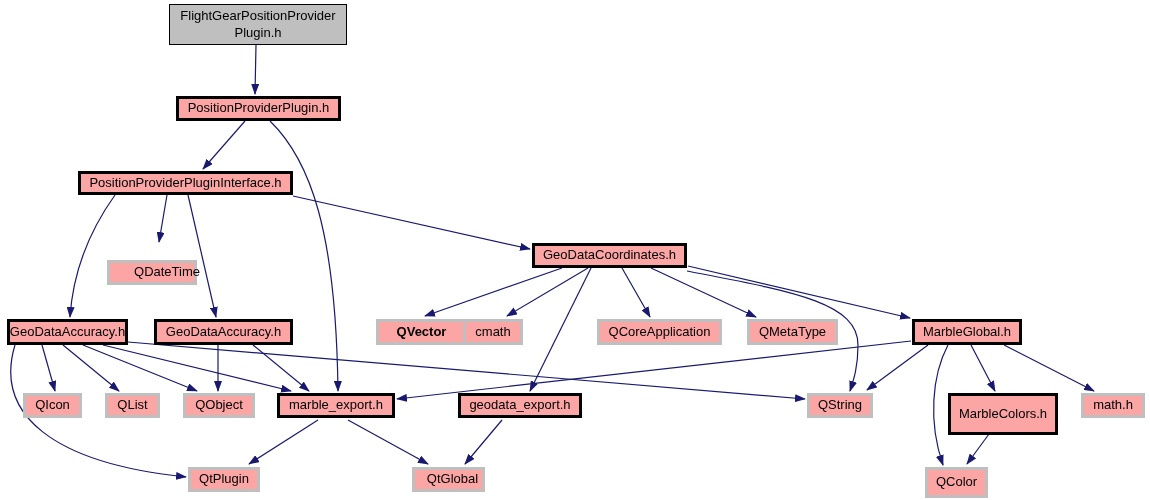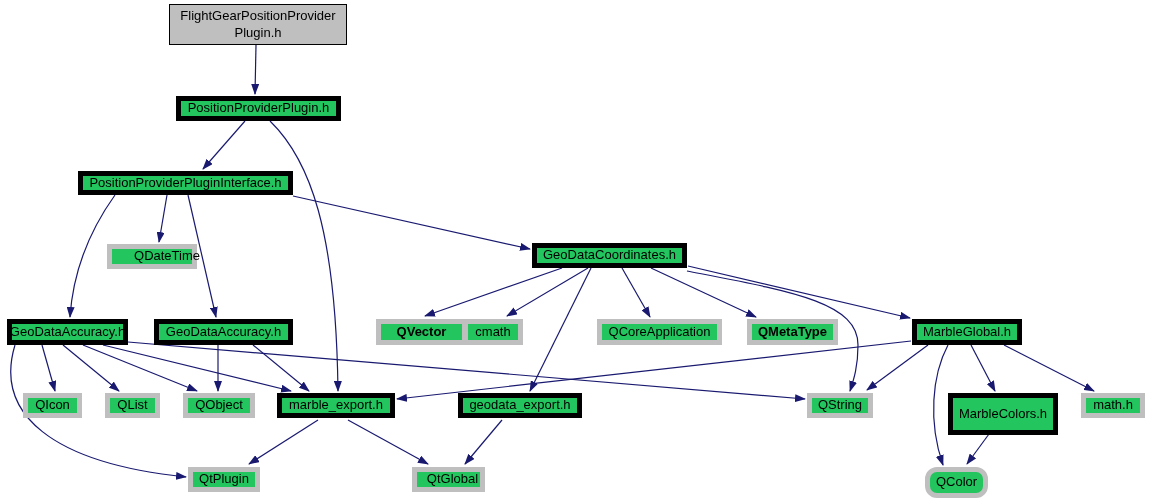--- a/index.html
+++ b/index.html
@@ -25,22 +25,22 @@
   .node {
     position: absolute;
     box-sizing: border-box;
     display: flex;
     align-items: center;
     justify-content: center;
     text-align: center;
     font-size: 13px;
     line-height: 1.3;
     color: #000000;
-    background: #22c55e;
-    border: 5px solid #8b5cf6;
+    background: #fca5a5;
+    border: 3px solid #8b5cf6;
     white-space: pre-line;
     cursor: default;
   }
   .node.file {
     border-color: #000000;
   }
   .node.external {
     border-color: #bfbfbf;
   }
   .node.main {
@@ -95,34 +95,34 @@
         <path class="edge" d="M318,420 L249,464" stroke="#191970" marker-end="url(#arrowhead)"></path>
         <path class="edge" d="M348,420 L428,464" stroke="#191970" marker-end="url(#arrowhead)"></path>
         <path class="edge" d="M502,420 L465,464" stroke="#191970" marker-end="url(#arrowhead)"></path>
       </g>
   </svg>
   <div>
       <div class="node main" style="left: 169px; top: 4px; width: 178px; height: 41px;">FlightGearPositionProvider
 Plugin.h</div>
       <div class="node file" style="left: 176px; top: 96px; width: 165px; height: 25px;">PositionProviderPlugin.h</div>
       <div class="node file" style="left: 78px; top: 171px; width: 215px; height: 24px;">PositionProviderPluginInterface.h</div>
-      <div class="node external" style="left: 107px; top: 244px; width: 90px; height: 25px; padding-left: 30px;">QDateTime</div>
+      <div class="node external" style="left: 107px; top: 260px; width: 90px; height: 25px; padding-left: 30px;">QDateTime</div>
       <div class="node file" style="left: 532px; top: 243px; width: 155px; height: 25px;">GeoDataCoordinates.h</div>
       <div class="node file" style="left: 7px; top: 319px; width: 121px; height: 26px;">GeoDataAccuracy.h</div>
       <div class="node file" style="left: 154px; top: 319px; width: 139px; height: 26px;">GeoDataAccuracy.h</div>
       <div class="node external" style="left: 376px; top: 319px; width: 91px; height: 26px; font-weight: bold;">QVector</div>
       <div class="node external" style="left: 463px; top: 319px; width: 60px; height: 26px;">cmath</div>
       <div class="node external" style="left: 597px; top: 319px; width: 125px; height: 26px;">QCoreApplication</div>
-      <div class="node external" style="left: 747px; top: 319px; width: 91px; height: 26px; font-weight: bold;">QMetaType</div>
+      <div class="node external" style="left: 747px; top: 319px; width: 91px; height: 26px;">QMetaType</div>
       <div class="node file" style="left: 912px; top: 319px; width: 110px; height: 26px;">MarbleGlobal.h</div>
       <div class="node external" style="left: 23px; top: 393px; width: 59px; height: 25px;">QIcon</div>
       <div class="node external" style="left: 105px; top: 393px; width: 55px; height: 25px;">QList</div>
       <div class="node external" style="left: 183px; top: 393px; width: 72px; height: 25px;">QObject</div>
       <div class="node file" style="left: 277px; top: 393px; width: 118px; height: 25px;">marble_export.h</div>
       <div class="node file" style="left: 458px; top: 393px; width: 124px; height: 25px;">geodata_export.h</div>
       <div class="node external" style="left: 807px; top: 393px; width: 66px; height: 25px;">QString</div>
       <div class="node file" style="left: 948px; top: 393px; width: 110px; height: 42px;">MarbleColors.h</div>
       <div class="node external" style="left: 1081px; top: 393px; width: 64px; height: 25px;">math.h</div>
       <div class="node external" style="left: 188px; top: 467px; width: 72px; height: 25px;">QtPlugin</div>
       <div class="node external" style="left: 412px; top: 467px; width: 73px; height: 25px; padding-left: 8px;">QtGlobal</div>
-      <div class="node external" style="left: 925px; top: 467px; width: 63px; height: 31px; border-radius: 12px;">QColor</div>
+      <div class="node external" style="left: 925px; top: 467px; width: 63px; height: 31px;">QColor</div>
     </div>
 </div>
 
 </body></html>

